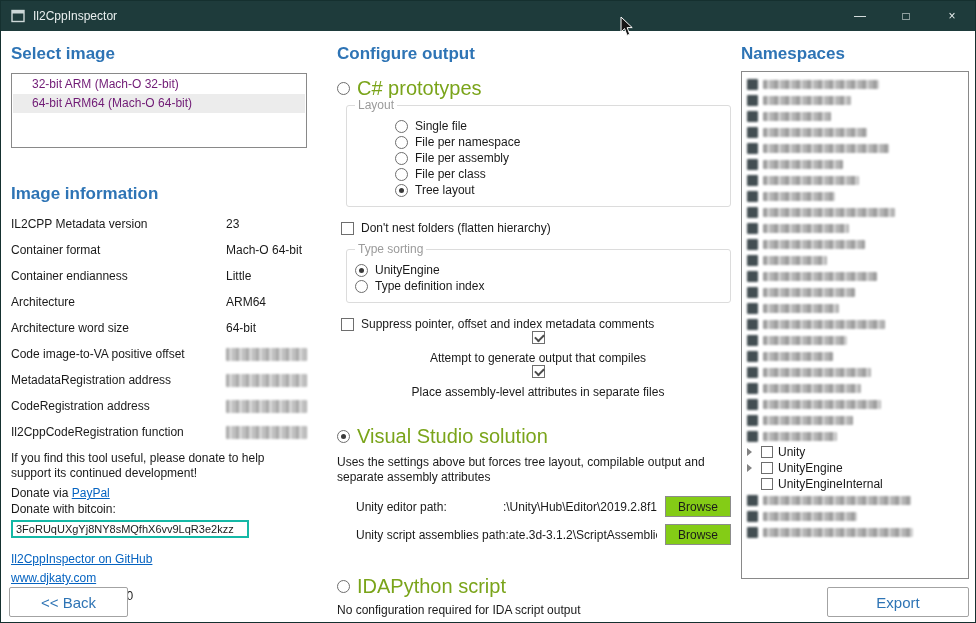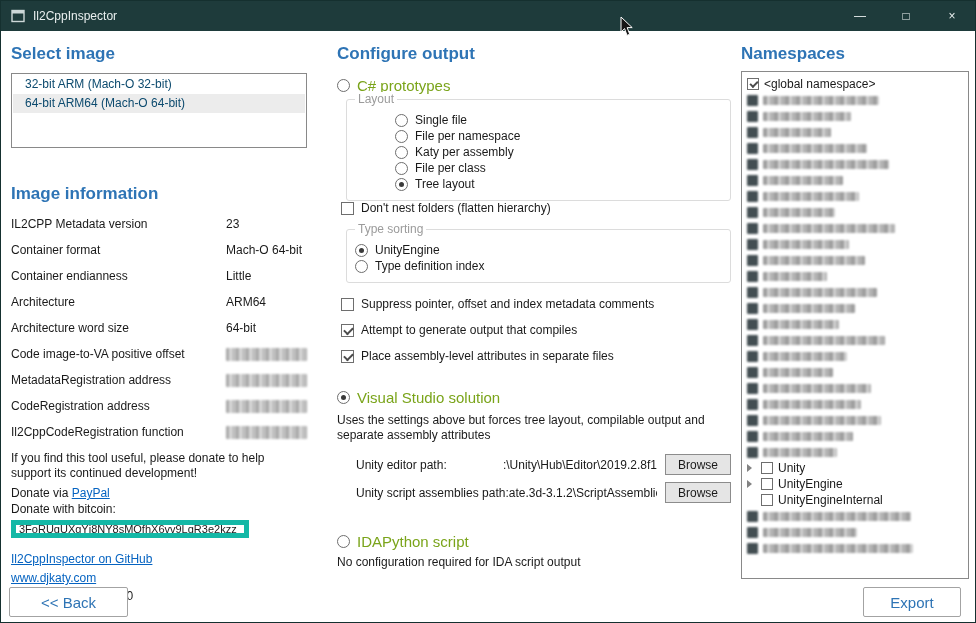--- a/index.html
+++ b/index.html
@@ -13,77 +13,77 @@
   .cursor{position:absolute;left:619px;top:15px;z-index:50;}
   .content{position:absolute;top:30px;left:0;right:0;bottom:0;background:#fff;}
   .col{position:absolute;top:0;}
   .col-left{left:10px;width:296px;}
   .col-mid{left:336px;width:398px;}
   .col-right{left:740px;width:228px;}
   h2{font-size:17px;font-weight:700;color:var(--heading,#2e74b5);line-height:22px;margin-top:12px;}
   .h2-info{margin-top:35px;}
   
   .listbox{margin-top:8px;height:75px;border:1px solid #898989;background:#fff;padding:1px;}
-  .list-item{height:19px;line-height:19px;font-size:12px;padding-left:12px;color:#0c4a6e;cursor:default;}
+  .list-item{height:19px;line-height:19px;font-size:12px;padding-left:19px;color:#701a75;cursor:default;}
   .list-item.selected{background:#ececec;}
   .info-list{margin-top:6px;}
   .info-row{display:flex;align-items:center;height:26px;}
   .info-label{flex:none;width:215px;font-size:12px;color:#1a1a1a;}
   .info-value{font-size:12px;color:#1a1a1a;}
   .blur-value{width:84px;height:13px;background:repeating-linear-gradient(90deg,#a9a9a9 0 3px,#d8d8d8 3px 6px,#bfbfbf 6px 10px);filter:blur(1.1px);border-radius:1px;}
   .donate-text{margin-top:6px;width:290px;font-size:12px;line-height:15px;color:#1a1a1a;}
   .donate-line{margin-top:1px;font-size:12px;line-height:15px;color:#1a1a1a;}
   .donate-line.first{margin-top:5px;}
-  .bitcoin-input{display:block;margin-top:3px;width:238px;height:18px;border:5px solid #14b8a6;font-size:11px;padding:0 3px;color:#1a1a1a;font-family:inherit;}
+  .bitcoin-input{display:block;margin-top:3px;width:238px;height:18px;border:2px solid #14b8a6;font-size:11px;padding:0 3px;color:#1a1a1a;font-family:inherit;}
   .link{color:var(--link,#0563c1);text-decoration:underline;font-size:12px;cursor:pointer;}
   .link-row{line-height:15px;}
   .link-row.gh{margin-top:12px;}
   .link-row.site{margin-top:2px;}
   .copyright{margin-top:3px;font-size:12px;color:#1a1a1a;}
   
   .opt-row{display:flex;align-items:center;gap:7px;}
   .radio{flex:none;width:13px;height:13px;border:1px solid #6e6e6e;border-radius:50%;background:#fff;position:relative;}
   .radio.on::after{content:"";position:absolute;left:3px;top:3px;width:5px;height:5px;border-radius:50%;background:#3a3a3a;}
   .checkbox{flex:none;width:13px;height:13px;border:1px solid #6e6e6e;background:#fff;position:relative;}
   .checkbox.on::after{content:"";position:absolute;left:2px;top:2px;width:7px;height:4px;border-left:2px solid #4c4c4c;border-bottom:2px solid #4c4c4c;transform:rotate(-45deg);}
   .opt-label{font-size:12px;color:#1a1a1a;}
-  .green-label{font-size:15px;color:var(--green,#7aa41a);}
+  .green-label{font-size:20px;color:var(--green,#7aa41a);}
   .csharp-row{margin-top:12px;}
   .groupbox{position:relative;margin-left:9px;width:385px;border:1px solid #dcdcdc;border-radius:3px;padding:12px 8px 8px 8px;}
   .gb-title{position:absolute;top:-8px;left:8px;background:#fff;padding:0 3px;font-size:12px;color:#9b9b9b;}
   .layout-gb{margin-top:5px;padding-left:48px;}
   .sort-gb{margin-top:14px;}
   .gb-row{display:flex;align-items:center;gap:7px;height:16px;}
   .cbx-row{margin-left:4px;display:flex;align-items:center;gap:7px;}
-  .flatten-row{}
+  .flatten-row{margin-top:14px;}
   .suppress-row{margin-top:14px;}
-  .tight-row{margin-top:12px;}
+  .tight-row{margin-top:0;flex-direction:column;}
   .vs-row{margin-top:26px;}
   .vs-desc{margin-top:7px;width:390px;font-size:12px;line-height:15px;color:#1a1a1a;}
   .field-row{display:flex;align-items:center;margin-left:19px;width:375px;}
   .field-row.first{margin-top:11px;}
   .field-row.second{margin-top:7px;}
   .field-label{flex:none;font-size:12px;color:#1a1a1a;}
   .field-value{flex:1;text-align:right;margin-right:8px;font-size:12px;color:#1a1a1a;white-space:nowrap;overflow:hidden;}
-  .browse-btn{flex:none;width:66px;height:21px;background:#e5e5e5;border:1px solid #8c8c8c;font-size:12px;color:#1a1a1a;font-family:inherit;cursor:pointer;}
+  .browse-btn{flex:none;width:66px;height:21px;background:#84cc16;border:1px solid #8c8c8c;font-size:12px;color:#1a1a1a;font-family:inherit;cursor:pointer;}
   .ida-row{margin-top:30px;}
   .ida-desc{margin-top:5px;font-size:12px;color:#1a1a1a;}
   
   .ns-box{margin-top:6px;width:228px;height:508px;border:1px solid #898989;padding:4px 3px 2px 5px;overflow:hidden;background:#fff;}
   .ns-row{display:flex;align-items:center;gap:5px;height:16px;}
   .cb-sm{width:12px;height:12px;}
   .cb-sm.on::after{left:2px;top:2px;width:6px;height:3px;}
   .ns-label{font-size:12px;color:#1a1a1a;white-space:nowrap;}
   .ns-indent{flex:none;width:9px;display:flex;align-items:center;}
   .expander{width:0;height:0;border-top:4px solid transparent;border-bottom:4px solid transparent;border-left:5px solid #838383;}
   .blurbox{flex:none;width:11px;height:11px;background:#434e52;filter:blur(1.2px);border-radius:1px;}
   .blurbar{height:9px;background:repeating-linear-gradient(90deg,#9e9e9e 0 4px,#cfcfcf 4px 7px,#b3b3b3 7px 11px);filter:blur(1.2px);border-radius:1px;}
   .big-btn{position:absolute;height:30px;background:#fff;border:1px solid #a3a3a3;border-radius:2px;color:var(--heading,#2e74b5);font-size:15px;font-family:inherit;cursor:pointer;}
   .back-btn{left:-2px;top:556px;width:119px;}
-  .export-btn{right:8px;top:556px;width:98px;}
+  .export-btn{right:0;top:556px;width:142px;}
 </style>
 </head>
 <body>
 
 <div class="window">
 
   <div class="titlebar">
     <span class="app-icon">
       <svg width="14" height="14" viewBox="0 0 14 14">
           <rect x="1" y="1.5" width="12" height="11" fill="none" stroke="#cdd8d8" stroke-width="1.4"></rect>
@@ -178,21 +178,21 @@
         <div class="gb-row">
           <span class="radio"></span>
           <span class="opt-label">Single file</span>
         </div>
         <div class="gb-row">
           <span class="radio"></span>
           <span class="opt-label">File per namespace</span>
         </div>
         <div class="gb-row">
           <span class="radio"></span>
-          <span class="opt-label">Katy per assembly</span>
+          <span class="opt-label">File per assembly</span>
         </div>
         <div class="gb-row">
           <span class="radio"></span>
           <span class="opt-label">File per class</span>
         </div>
         <div class="gb-row">
           <span class="radio on"></span>
           <span class="opt-label">Tree layout</span>
         </div>
       </div>
@@ -248,24 +248,20 @@
         <span class="radio"></span>
         <span class="green-label">IDAPython script</span>
       </div>
       <p class="ida-desc">No configuration required for IDA script output</p>
     </div>
 
     <div class="col col-right">
       <h2>Namespaces</h2>
 
       <div class="ns-box">
-        <div class="ns-row">
-          <span class="checkbox cb-sm on"></span>
-          <span class="ns-label">&lt;global namespace&gt;</span>
-        </div>
 
         <div id="ns-redacted-above">
             <div class="ns-row">
               <span class="blurbox"></span>
               <span class="blurbar" style="width:116px"></span>
             </div>
             <div class="ns-row">
               <span class="blurbox"></span>
               <span class="blurbar" style="width:88px"></span>
             </div>

